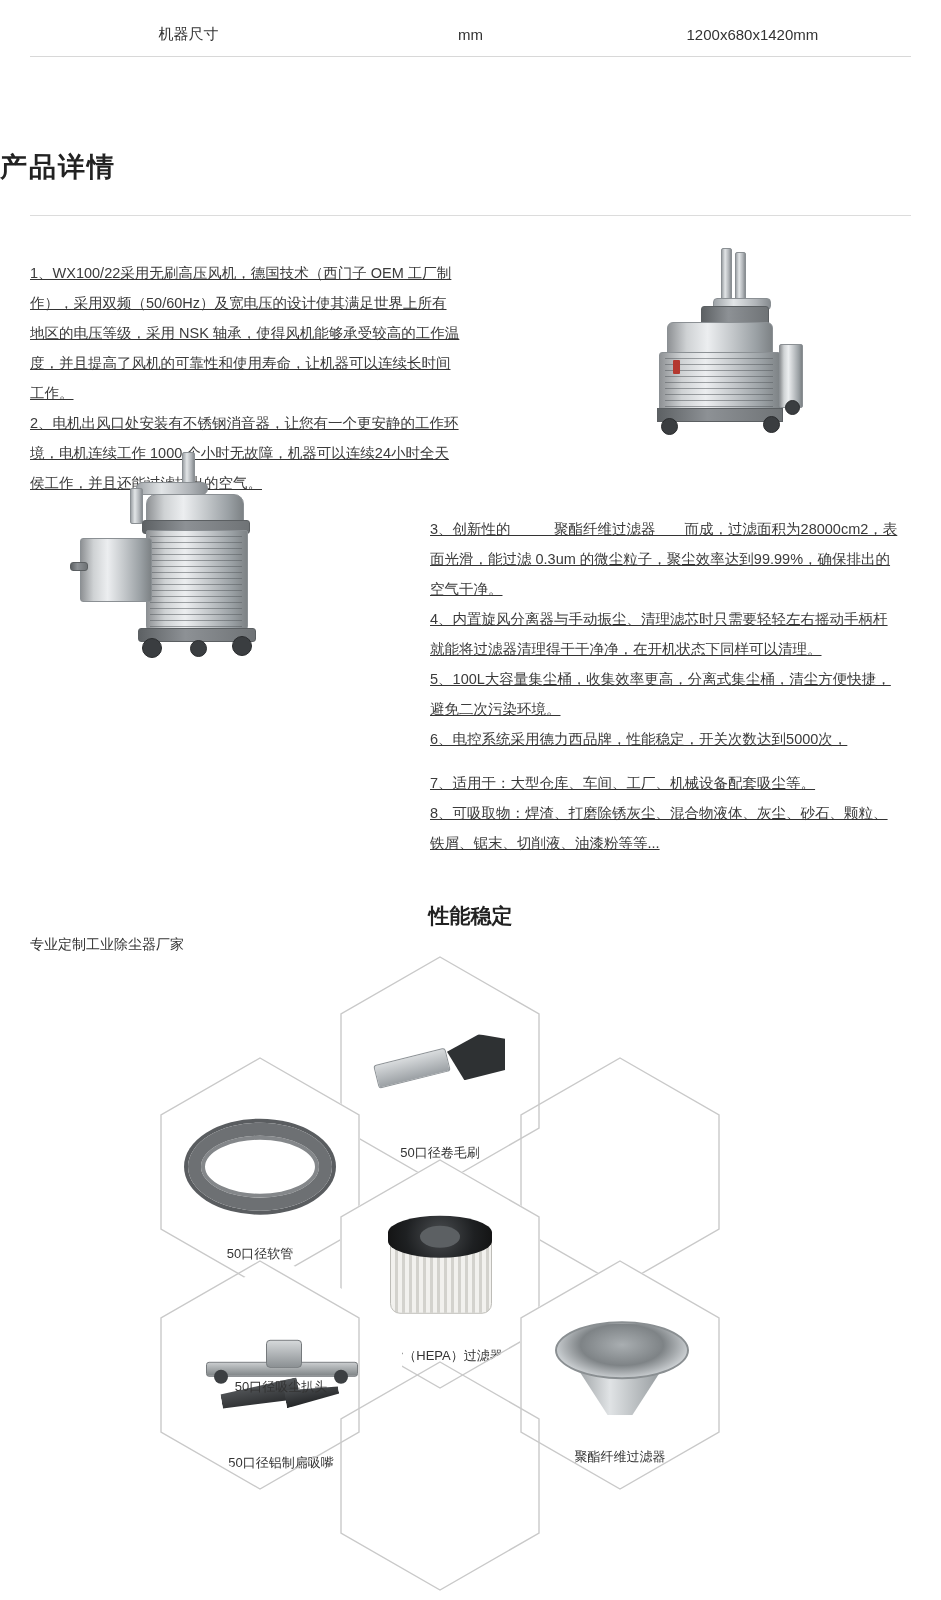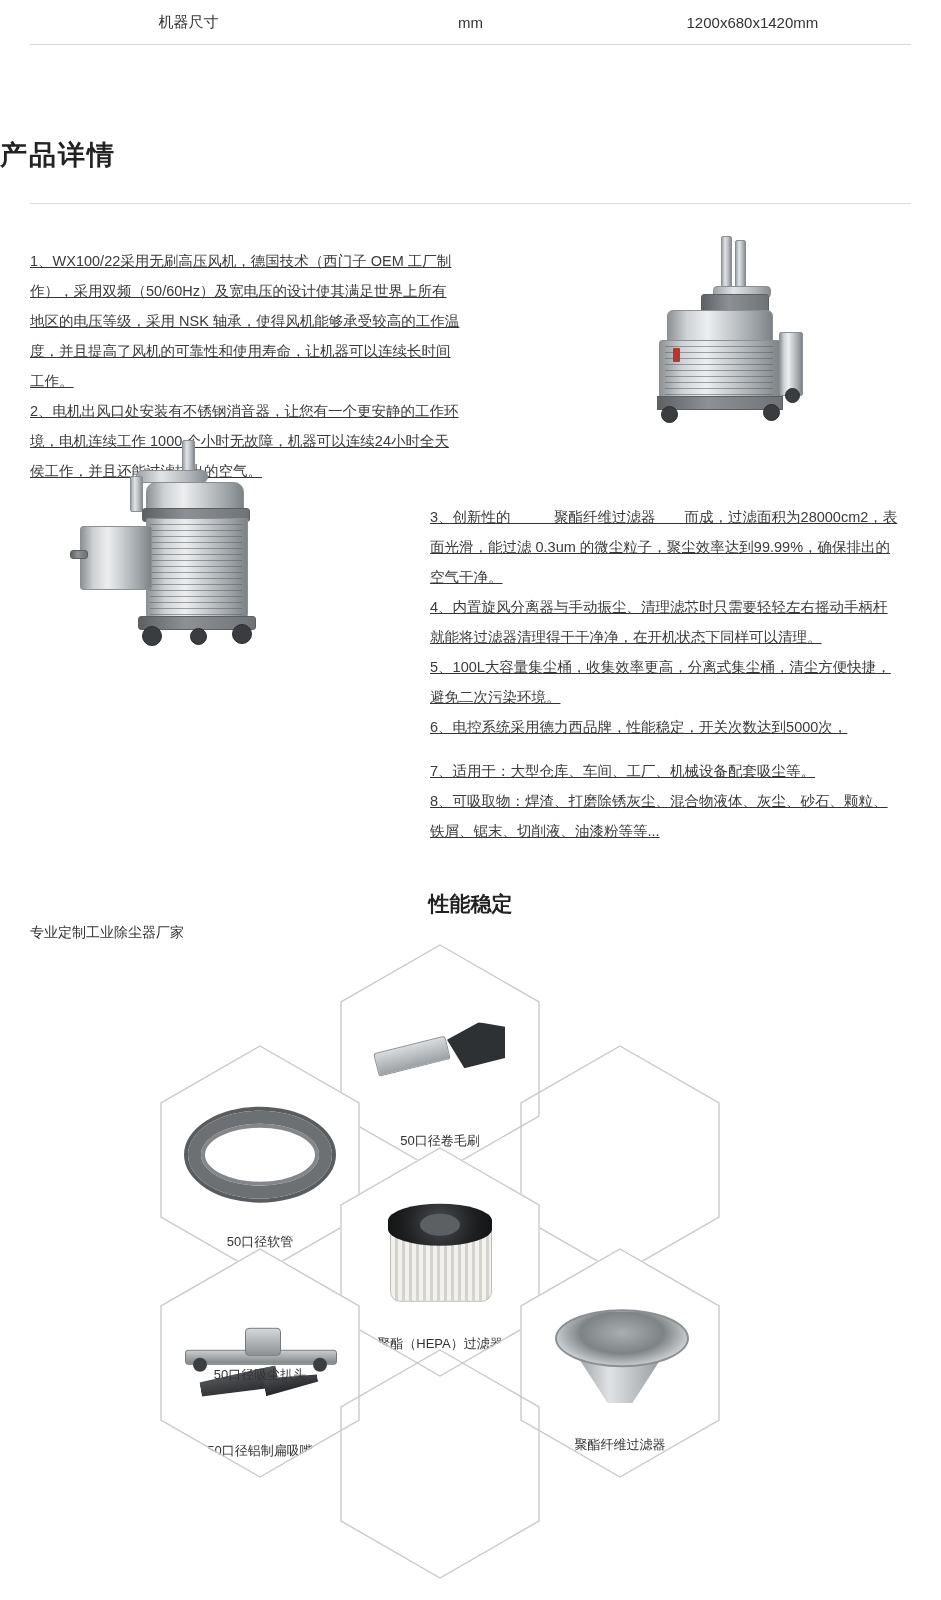--- a/index.html
+++ b/index.html
@@ -13,21 +13,21 @@
     font-family: "Liberation Sans", "DejaVu Sans", sans-serif;
     color: #333333;
     position: relative;
     overflow: hidden;
   }
 
   
   .spec-table-wrap {
     width: 881px;
     margin: 0 auto;
-    padding-top: 4px;
+    padding-top: 16px;
   }
   table.spec {
     width: 100%;
     border-collapse: collapse;
     font-size: 15px;
     color: #333;
   }
   table.spec td {
     border-bottom: 1px solid #d8d8d8;
     padding: 9px 4px 12px 4px;
@@ -451,21 +451,21 @@
       </div>
     </div>
     <div class="hex-label">聚酯（HEPA）过滤器</div>
   </div>
   <div class="hex-border" style="left:340px; top:203px;">
     <svg width="200" height="230" viewBox="0 0 200 230">
         <polygon points="100,1 199,58 199,172 100,229 1,172 1,58" fill="none" stroke="#c9c9c9" stroke-width="1.4"></polygon>
       </svg>
   </div>
 
-  <div class="hex" style="left:160px; top:304px;">
+  <div class="hex" style="left:160px; top:304px;padding-left:42px;">
     <div class="hex-inner"></div>
     <div class="hex-art" style="transform:translate(-50%,-70%);">
       <div class="floor-tool">
         <div class="ft-bar"></div>
         <div class="ft-neck"></div>
         <div class="ft-wheel" style="left:8px;"></div>
         <div class="ft-wheel" style="left:128px;"></div>
       </div>
     </div>
     <div class="hex-label" style="bottom:94px;">50口径吸尘扒头</div>

